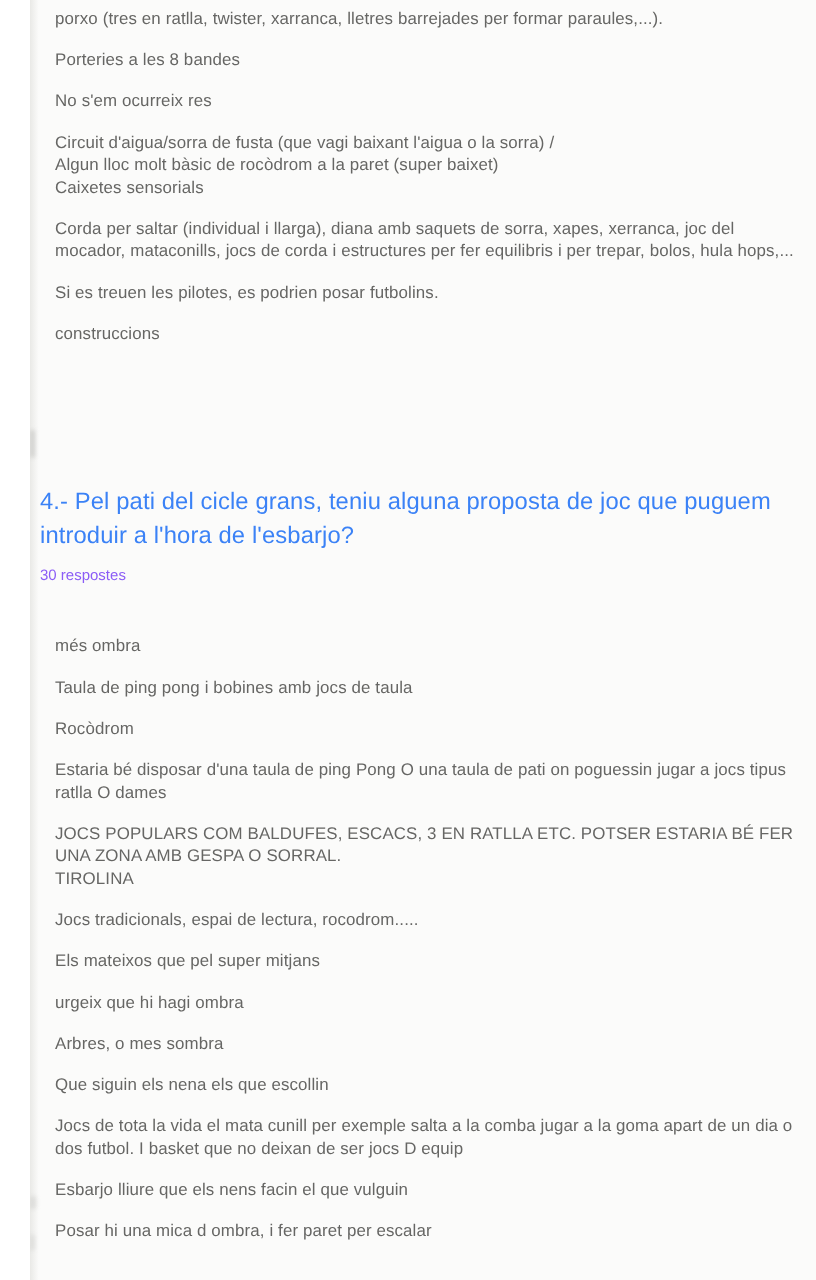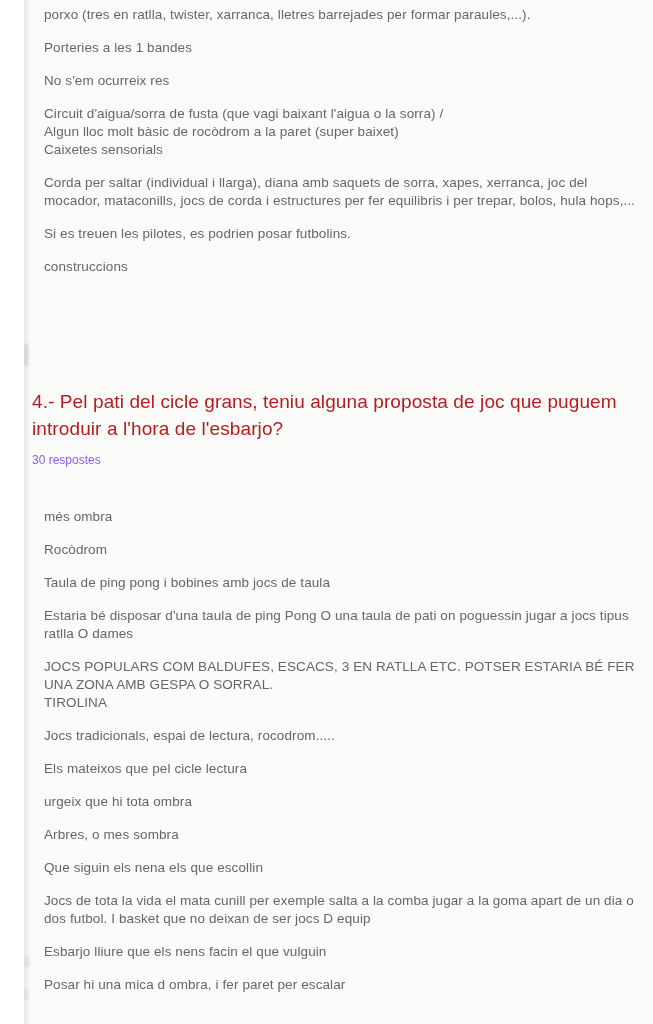--- a/index.html
+++ b/index.html
@@ -49,21 +49,21 @@
     letter-spacing: 0.1px;
   }
   .question-block {
     margin-left: -12px;
   }
   .question-title {
     margin: 112px 0 0 0;
     font-weight: 400;
     font-size: 19px;
     line-height: 27px;
-    color: #b91c1c;
+    color: #3b82f6;
     max-width: 615px;
     letter-spacing: 0.1px;
   }
   .responses-count {
     margin-top: 10px;
     font-size: 12px;
     line-height: 16px;
     color: #8b5cf6;
   }
   .responses-list {
@@ -77,45 +77,45 @@
 
   <div class="scan-edge"></div>
   <div class="smudge smudge-a"></div>
   <div class="smudge smudge-b"></div>
   <div class="smudge smudge-c"></div>
 
   <div class="content">
 
     <section>
       <p class="answer">porxo (tres en ratlla, twister, xarranca, lletres barrejades per formar paraules,...).</p>
-      <p class="answer">Porteries a les 1 bandes</p>
+      <p class="answer">Porteries a les 8 bandes</p>
       <p class="answer">No s'em ocurreix res</p>
       <p class="answer">Circuit d'aigua/sorra de fusta (que vagi baixant l'aigua o la sorra) /
 Algun lloc molt bàsic de rocòdrom a la paret (super baixet)
 Caixetes sensorials</p>
       <p class="answer">Corda per saltar (individual i llarga), diana amb saquets de sorra, xapes, xerranca, joc del mocador, mataconills, jocs de corda i estructures per fer equilibris i per trepar, bolos, hula hops,...</p>
       <p class="answer">Si es treuen les pilotes, es podrien posar futbolins.</p>
       <p class="answer">construccions</p>
     </section>
 
     <section class="question-block">
       <h2 class="question-title">4.- Pel pati del cicle grans, teniu alguna proposta de joc que puguem introduir a l'hora de l'esbarjo?</h2>
       <div class="responses-count">30 respostes</div>
     </section>
 
     <section class="responses-list">
       <p class="answer">més ombra</p>
+      <p class="answer">Taula de ping pong i bobines amb jocs de taula</p>
       <p class="answer">Rocòdrom</p>
-      <p class="answer">Taula de ping pong i bobines amb jocs de taula</p>
       <p class="answer">Estaria bé disposar d'una taula de ping Pong O una taula de pati on poguessin jugar a jocs tipus ratlla O dames</p>
       <p class="answer">JOCS POPULARS COM BALDUFES, ESCACS, 3 EN RATLLA ETC. POTSER ESTARIA BÉ FER UNA ZONA AMB GESPA O SORRAL.
 TIROLINA</p>
       <p class="answer">Jocs tradicionals, espai de lectura, rocodrom.....</p>
-      <p class="answer">Els mateixos que pel cicle lectura</p>
-      <p class="answer">urgeix que hi tota ombra</p>
+      <p class="answer">Els mateixos que pel super mitjans</p>
+      <p class="answer">urgeix que hi hagi ombra</p>
       <p class="answer">Arbres, o mes sombra</p>
       <p class="answer">Que siguin els nena els que escollin</p>
       <p class="answer">Jocs de tota la vida el mata cunill per exemple salta a la comba jugar a la goma apart de un dia o dos futbol. I basket que no deixan de ser jocs D equip</p>
       <p class="answer">Esbarjo lliure que els nens facin el que vulguin</p>
       <p class="answer">Posar hi una mica d ombra, i fer paret per escalar</p>
     </section>
 
   </div>
 </div>
 

